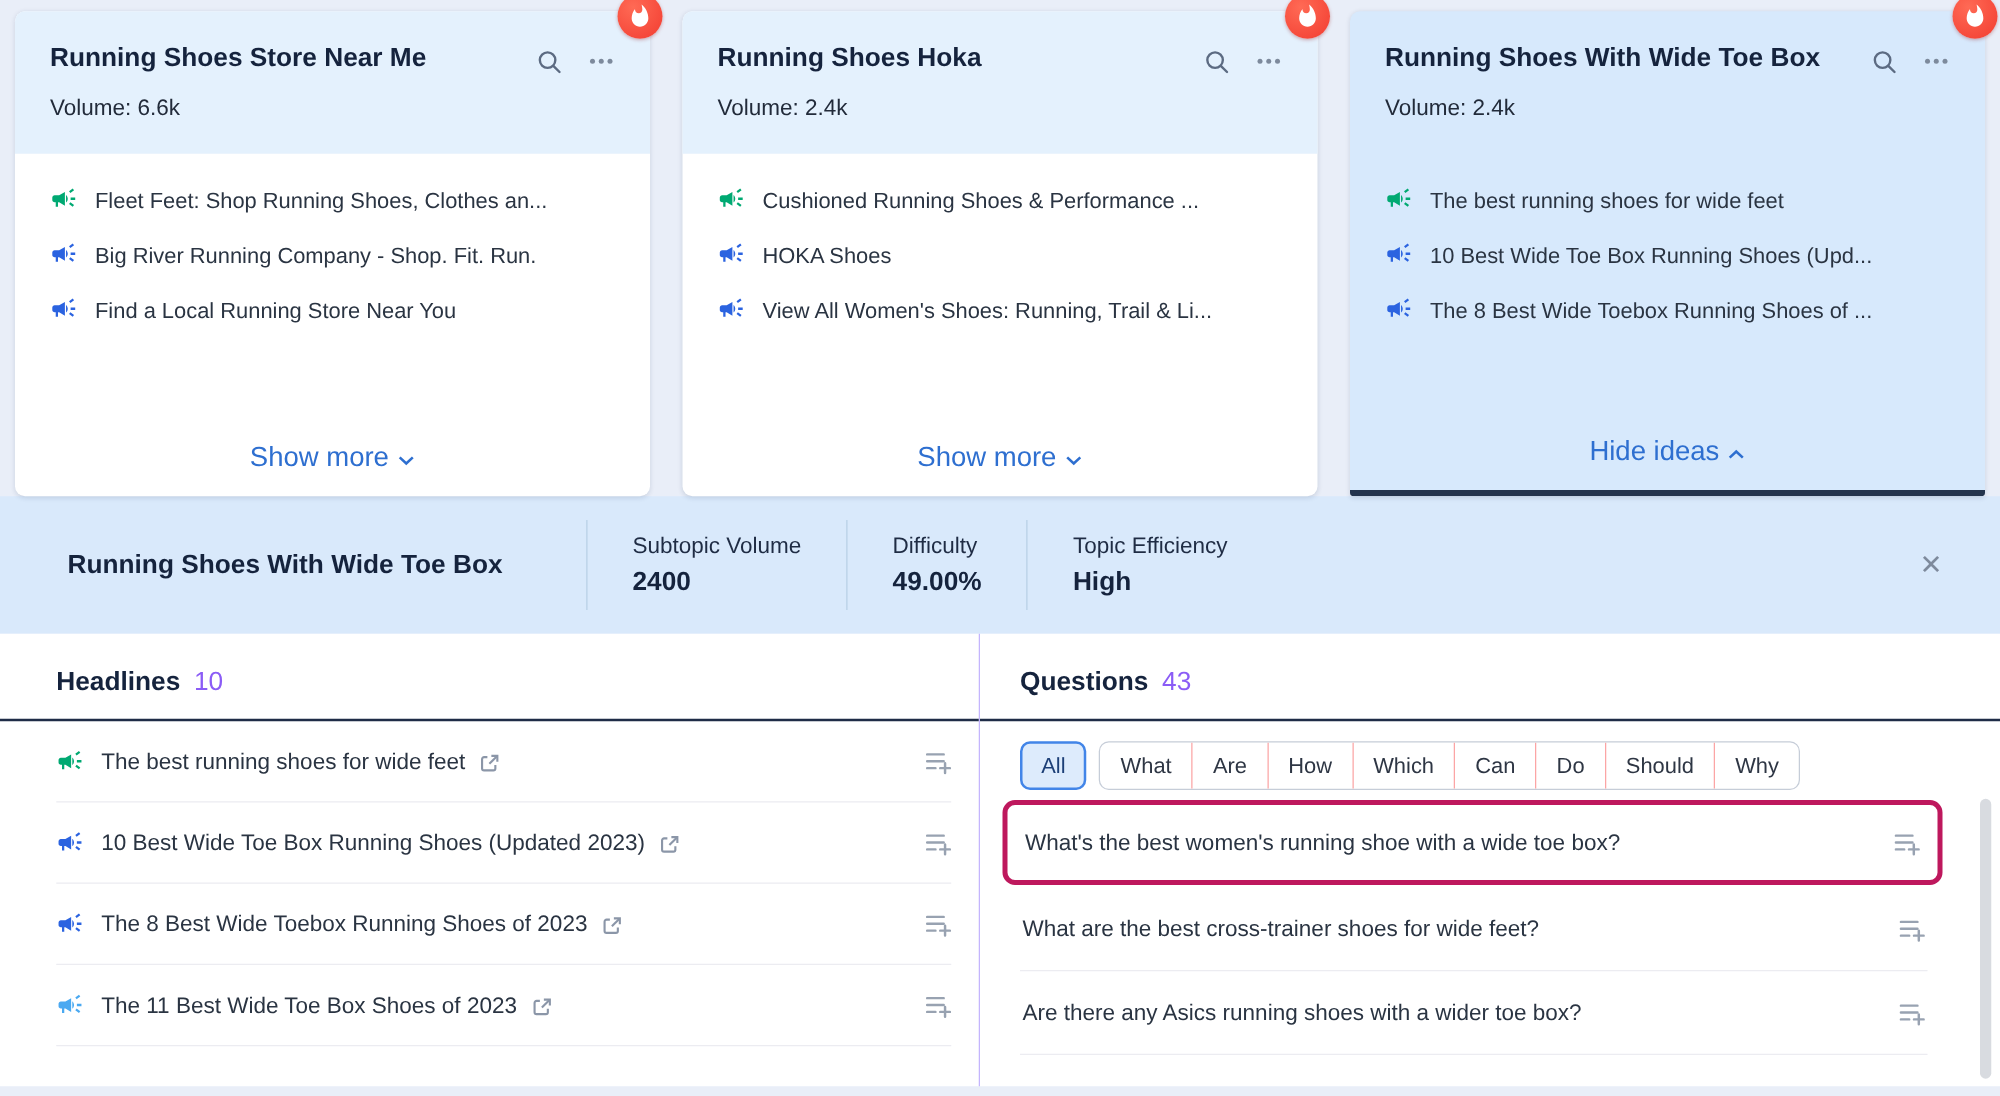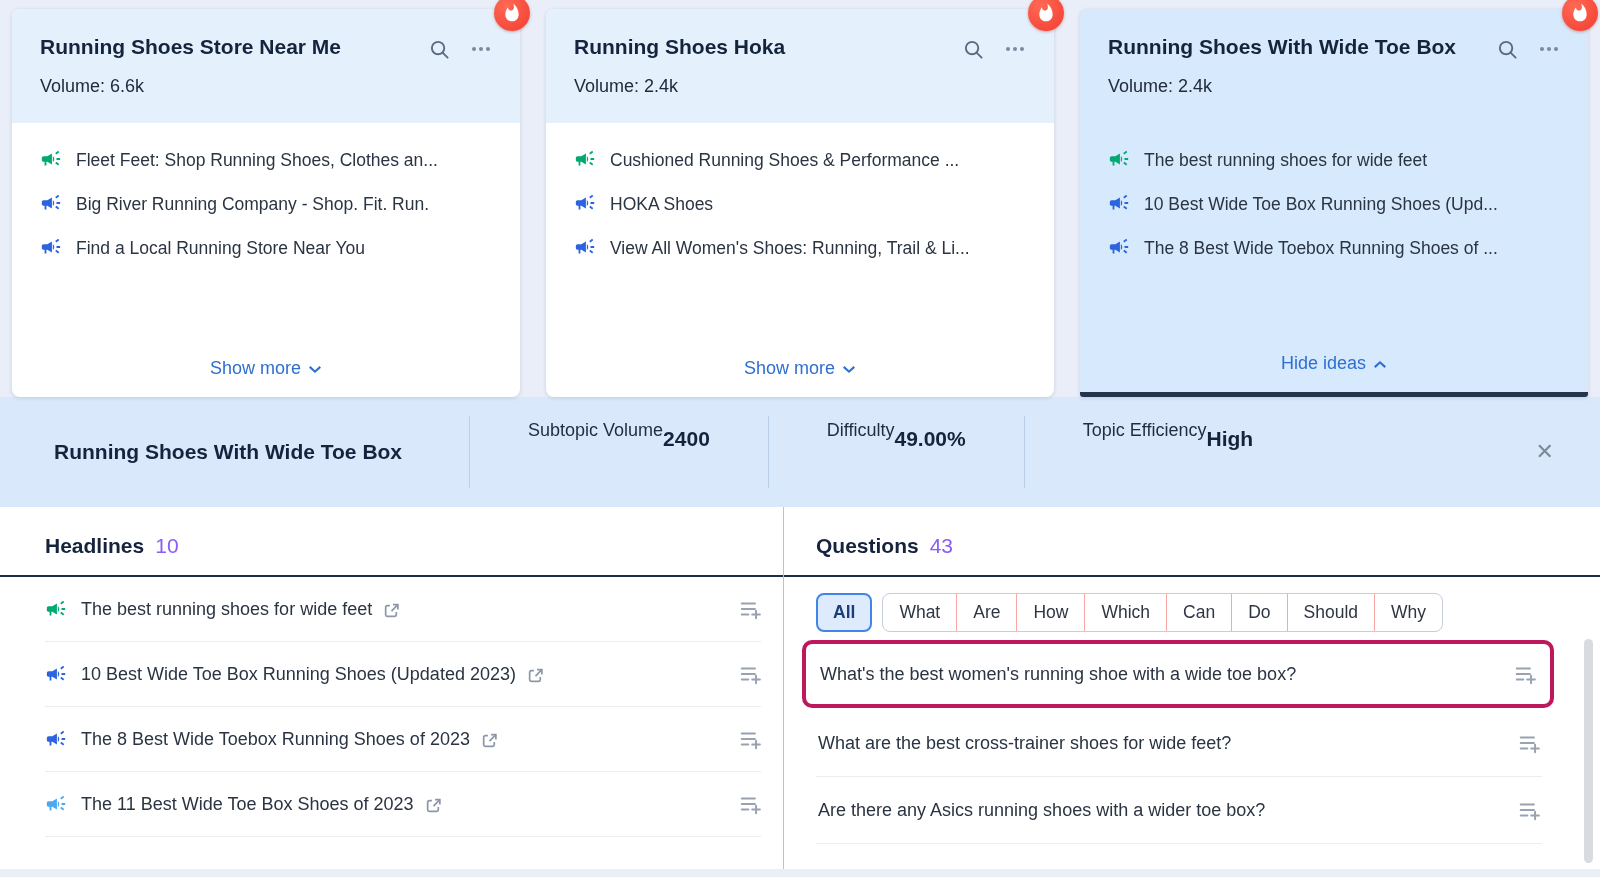--- a/index.html
+++ b/index.html
@@ -37,29 +37,29 @@
 
   .card-body { padding:26px 28px 0; flex:1; }
   .idea { display:flex; align-items:flex-start; gap:14px; margin-bottom:21px; font-size:17.5px; color:#2a3442; line-height:1.3; }
   .mega { flex:0 0 auto; margin-top:-1px; }
   .mega svg { width:22px; height:22px; fill:currentColor; display:block; }
   [data-color="green"] { color:#00a972; }
   [data-color="blue"]  { color:#2b63e0; }
   [data-color="lightblue"] { color:#4aa9f1; }
 
   .card-footer { text-align:center; padding:14px 0 18px; }
-  .link-blue { color:#2e6fd0; font-size:18px; font-weight:500; cursor:pointer; display:inline-flex; align-items:center; gap:7px;text-align:center; }
+  .link-blue { color:#2e6fd0; font-size:22px; font-weight:500; cursor:pointer; display:inline-flex; align-items:center; gap:7px;text-align:center; }
   .link-blue svg { stroke:#2e6fd0; }
 
   
   .detail-bar {
     height:110px; background:#d9e9fb; display:flex; align-items:center; padding:0 40px 0 54px;
   }
   .detail-title { font-size:21px; font-weight:700; color:#15233d; width:415px; flex:0 0 auto; }
-  .stat { border-left:1px solid #b8cfe6; padding:4px 58px; height:72px; display:flex; flex-direction:row; justify-content:center; }
+  .stat { border-left:1px solid #b8cfe6; padding:4px 36px; height:72px; display:flex; flex-direction:column; justify-content:center; }
   .stat-label { font-size:18px; color:#1f2c44; }
   .stat-value { font-size:21px; font-weight:700; color:#15233d; margin-top:7px; }
   .close-btn { margin-left:auto; color:#7e8a9c; font-size:22px; line-height:1; cursor:pointer; padding:6px; }
 
   
   .main { display:flex; background:#ffffff; height:362px; position:relative; }
   .col-left { width:784px; flex:0 0 auto; border-right:1px solid #c4b5fd; }
   .col-right { flex:1; position:relative; }
 
   .section-head {
@@ -77,21 +77,21 @@
   }
   .hrow .text-wrap { display:flex; align-items:center; gap:11px; cursor:pointer; }
   .ext-icon svg { width:17px; height:17px; stroke:#8b96a8; fill:none; stroke-width:1.6; display:block; margin-top:2px; }
   .add-btn { margin-left:auto; color:#98a2b1; cursor:pointer; }
   .add-btn svg { width:22px; height:22px; stroke:currentColor; fill:none; stroke-width:1.8; display:block; }
 
   
   .pills { display:flex; align-items:center; margin:16px 0 8px 32px; font-size:17.5px; }
   .pill-all {
     border:2px solid #4285e8; background:#ddebfc; color:#1d3f77;
-    border-radius:8px; padding:7px 15px; margin-right:10px; cursor:pointer; font-weight:700;
+    border-radius:8px; padding:7px 15px; margin-right:10px; cursor:pointer; font-weight:400;
   }
   .pill-group { display:flex; border:1.5px solid #c6cdd8; border-radius:8px; overflow:hidden; background:#fff; }
   .pill-seg { padding:8px 16px; color:#2e3644; border-left:1px solid #fca5a5; cursor:pointer; }
   .pill-seg:first-child { border-left:none; }
 
   
   .qrow {
     display:flex; align-items:center;
     margin:0 58px 0 32px; padding:22px 2px; border-bottom:1px solid #ececf1;
     font-size:18px; color:#2a3442;

